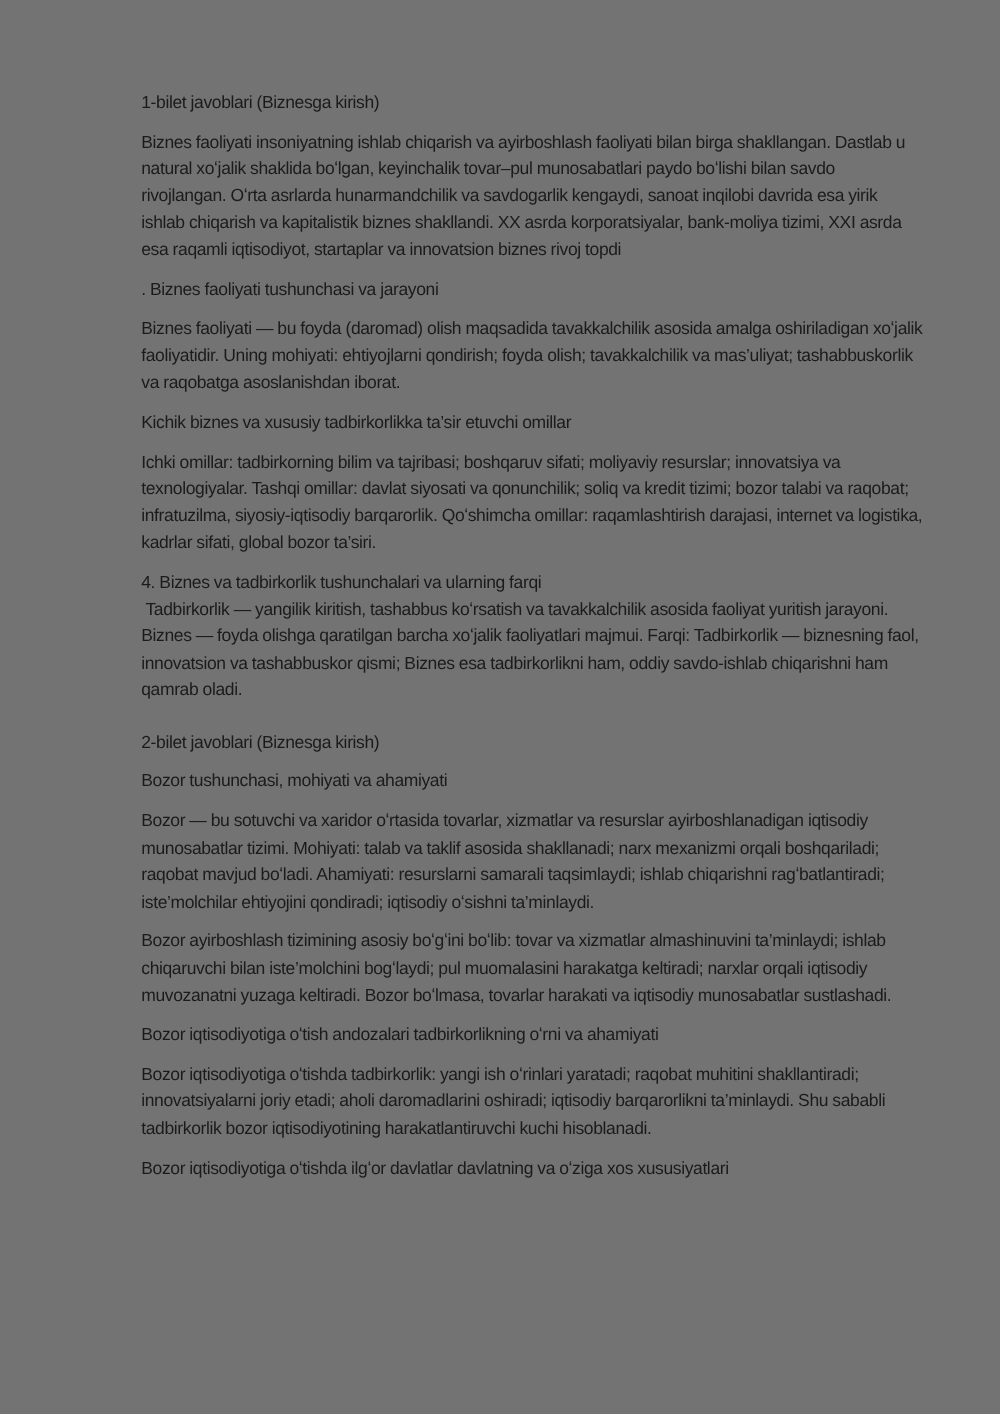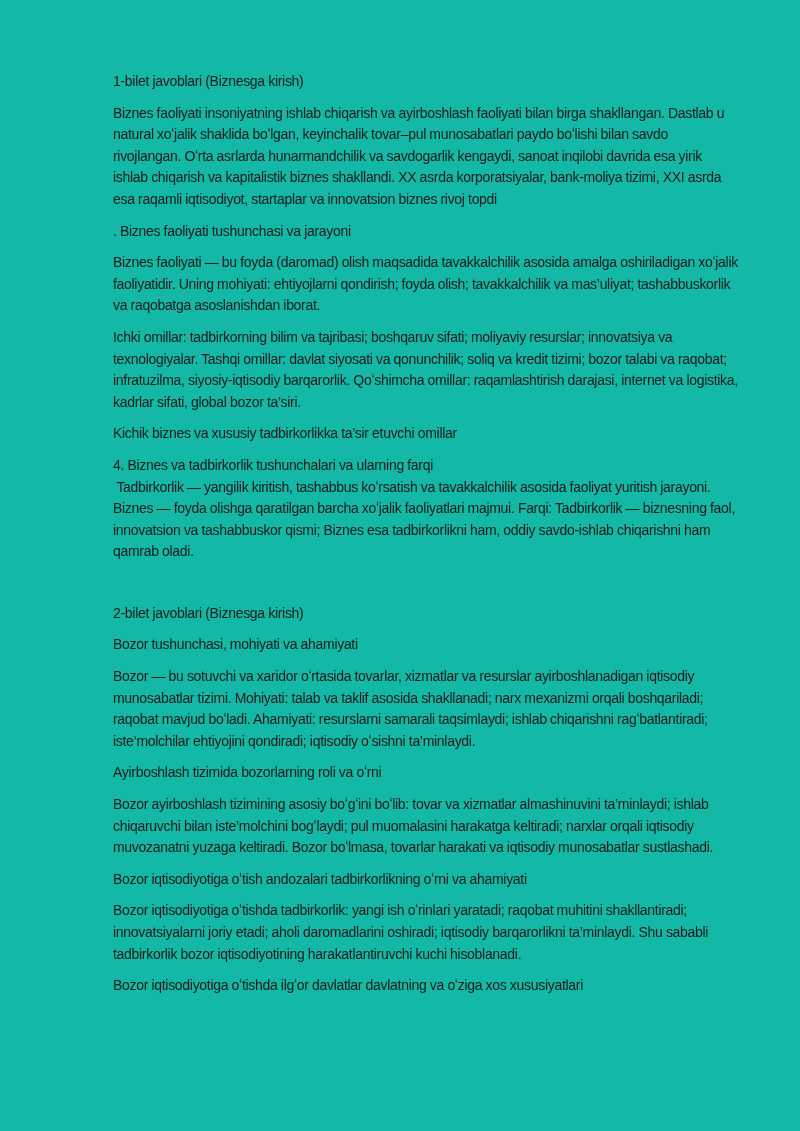--- a/index.html
+++ b/index.html
@@ -10,49 +10,48 @@
   body {
     width: 800px;
     height: 1131px;
     overflow: hidden;
     font-family: "Liberation Sans", "DejaVu Sans", sans-serif;
   }
   .page {
     box-sizing: border-box;
     width: 800px;
     height: 1131px;
-    background: #14b8a6;
+    background: #737373;
     padding: 71px 62px 13px 113px;
   }
   .doc-par {
     margin: 0 0 10px 0;
     font-size: 14px;
     line-height: 21.6px;
     letter-spacing: -0.3px;
     color: #1b1b1b;
     white-space: pre-wrap;       
     word-spacing: -0.2px;
   }
   .section-gap {
-    margin-top: 40px;            
+    margin-top: 20px;            
   }
 </style>
 </head>
 <body>
 
 <div class="page">
   <p class="doc-par">1-bilet javoblari (Biznesga kirish)</p>
   <p class="doc-par">Biznes faoliyati insoniyatning ishlab chiqarish va ayirboshlash faoliyati bilan birga shakllangan. Dastlab u natural xoʻjalik shaklida boʻlgan, keyinchalik tovar–pul munosabatlari paydo boʻlishi bilan savdo rivojlangan. Oʻrta asrlarda hunarmandchilik va savdogarlik kengaydi, sanoat inqilobi davrida esa yirik ishlab chiqarish va kapitalistik biznes shakllandi. XX asrda korporatsiyalar, bank-moliya tizimi, XXI asrda esa raqamli iqtisodiyot, startaplar va innovatsion biznes rivoj topdi</p>
   <p class="doc-par">. Biznes faoliyati tushunchasi va jarayoni</p>
   <p class="doc-par">Biznes faoliyati — bu foyda (daromad) olish maqsadida tavakkalchilik asosida amalga oshiriladigan xoʻjalik faoliyatidir. Uning mohiyati: ehtiyojlarni qondirish; foyda olish; tavakkalchilik va mas’uliyat; tashabbuskorlik va raqobatga asoslanishdan iborat.</p>
+  <p class="doc-par">Kichik biznes va xususiy tadbirkorlikka ta’sir etuvchi omillar</p>
   <p class="doc-par">Ichki omillar: tadbirkorning bilim va tajribasi; boshqaruv sifati; moliyaviy resurslar; innovatsiya va texnologiyalar. Tashqi omillar: davlat siyosati va qonunchilik; soliq va kredit tizimi; bozor talabi va raqobat; infratuzilma, siyosiy-iqtisodiy barqarorlik. Qoʻshimcha omillar: raqamlashtirish darajasi, internet va logistika, kadrlar sifati, global bozor ta’siri.</p>
-  <p class="doc-par">Kichik biznes va xususiy tadbirkorlikka ta’sir etuvchi omillar</p>
   <p class="doc-par">4. Biznes va tadbirkorlik tushunchalari va ularning farqi
  Tadbirkorlik — yangilik kiritish, tashabbus koʻrsatish va tavakkalchilik asosida faoliyat yuritish jarayoni. Biznes — foyda olishga qaratilgan barcha xoʻjalik faoliyatlari majmui. Farqi: Tadbirkorlik — biznesning faol, innovatsion va tashabbuskor qismi; Biznes esa tadbirkorlikni ham, oddiy savdo-ishlab chiqarishni ham qamrab oladi.</p>
   <p class="doc-par section-gap">2-bilet javoblari (Biznesga kirish)</p>
   <p class="doc-par">Bozor tushunchasi, mohiyati va ahamiyati</p>
   <p class="doc-par">Bozor — bu sotuvchi va xaridor oʻrtasida tovarlar, xizmatlar va resurslar ayirboshlanadigan iqtisodiy munosabatlar tizimi. Mohiyati: talab va taklif asosida shakllanadi; narx mexanizmi orqali boshqariladi; raqobat mavjud boʻladi. Ahamiyati: resurslarni samarali taqsimlaydi; ishlab chiqarishni ragʻbatlantiradi; iste’molchilar ehtiyojini qondiradi; iqtisodiy oʻsishni ta’minlaydi.</p>
-  <p class="doc-par">Ayirboshlash tizimida bozorlarning roli va oʻrni</p>
   <p class="doc-par">Bozor ayirboshlash tizimining asosiy boʻgʻini boʻlib: tovar va xizmatlar almashinuvini ta’minlaydi; ishlab chiqaruvchi bilan iste’molchini bogʻlaydi; pul muomalasini harakatga keltiradi; narxlar orqali iqtisodiy muvozanatni yuzaga keltiradi. Bozor boʻlmasa, tovarlar harakati va iqtisodiy munosabatlar sustlashadi.</p>
   <p class="doc-par">Bozor iqtisodiyotiga oʻtish andozalari tadbirkorlikning oʻrni va ahamiyati</p>
   <p class="doc-par">Bozor iqtisodiyotiga oʻtishda tadbirkorlik: yangi ish oʻrinlari yaratadi; raqobat muhitini shakllantiradi; innovatsiyalarni joriy etadi; aholi daromadlarini oshiradi; iqtisodiy barqarorlikni ta’minlaydi. Shu sababli tadbirkorlik bozor iqtisodiyotining harakatlantiruvchi kuchi hisoblanadi.</p>
   <p class="doc-par">Bozor iqtisodiyotiga oʻtishda ilgʻor davlatlar davlatning va oʻziga xos xususiyatlari</p>
 </div>
 
 </body></html>

